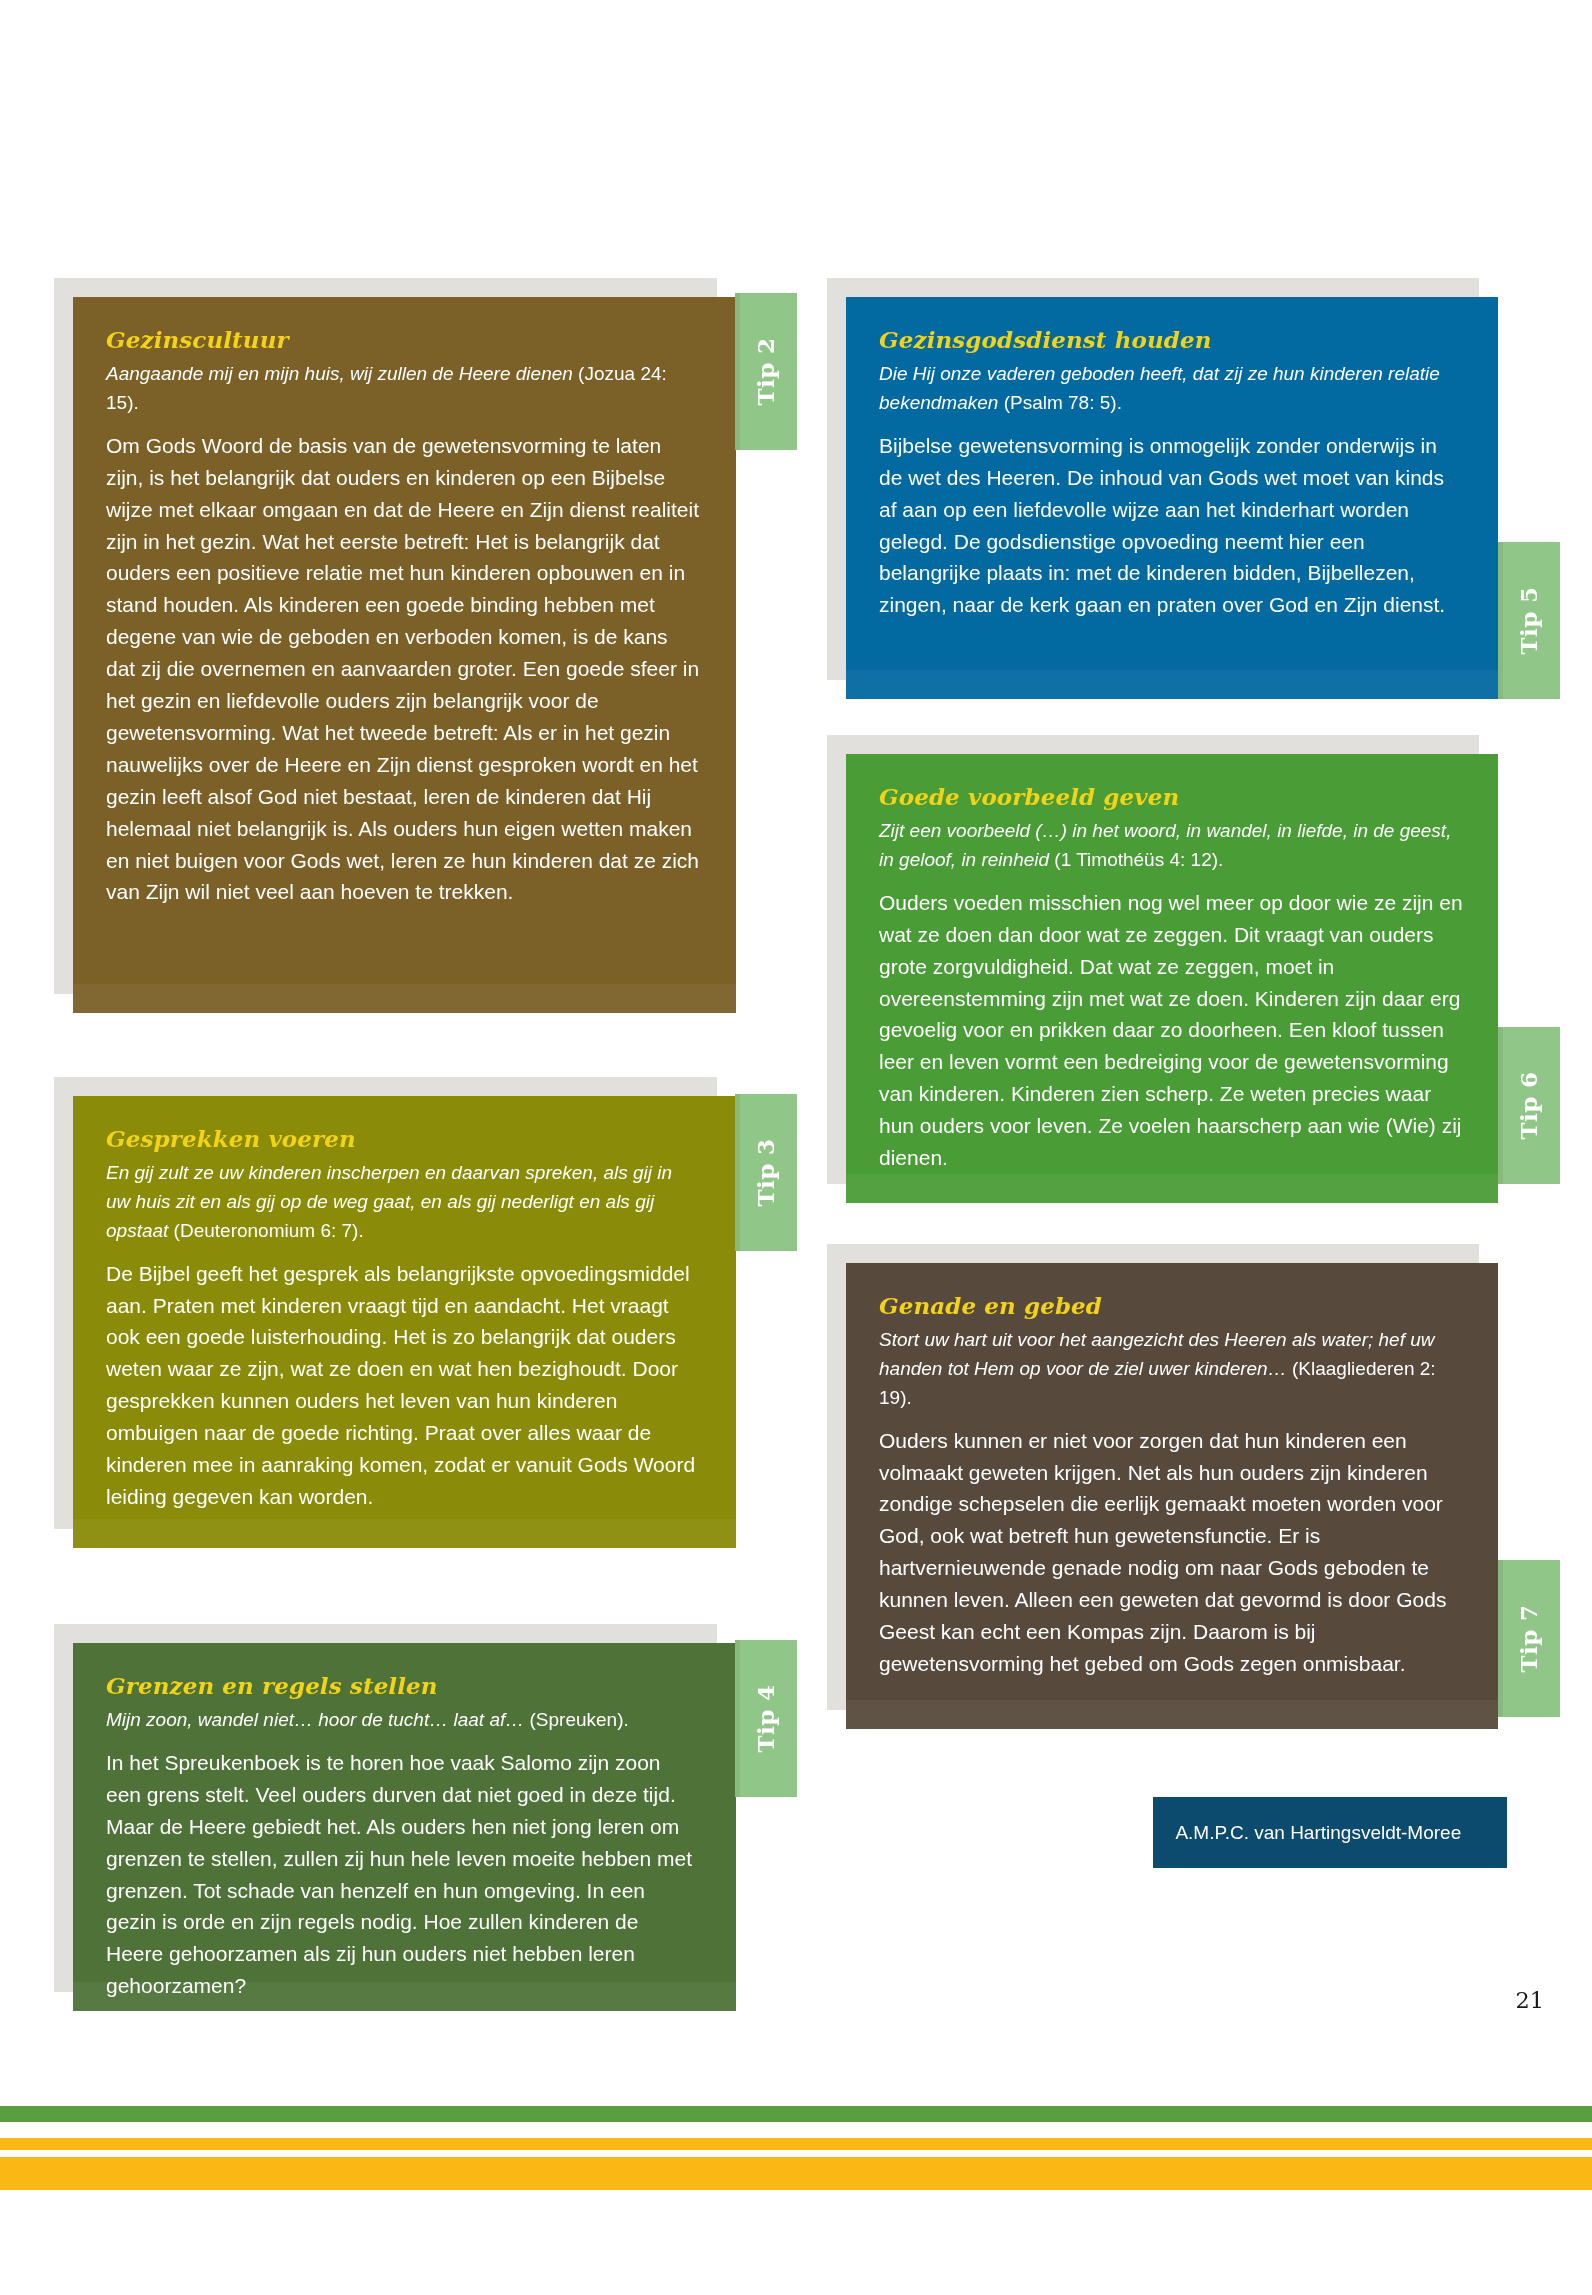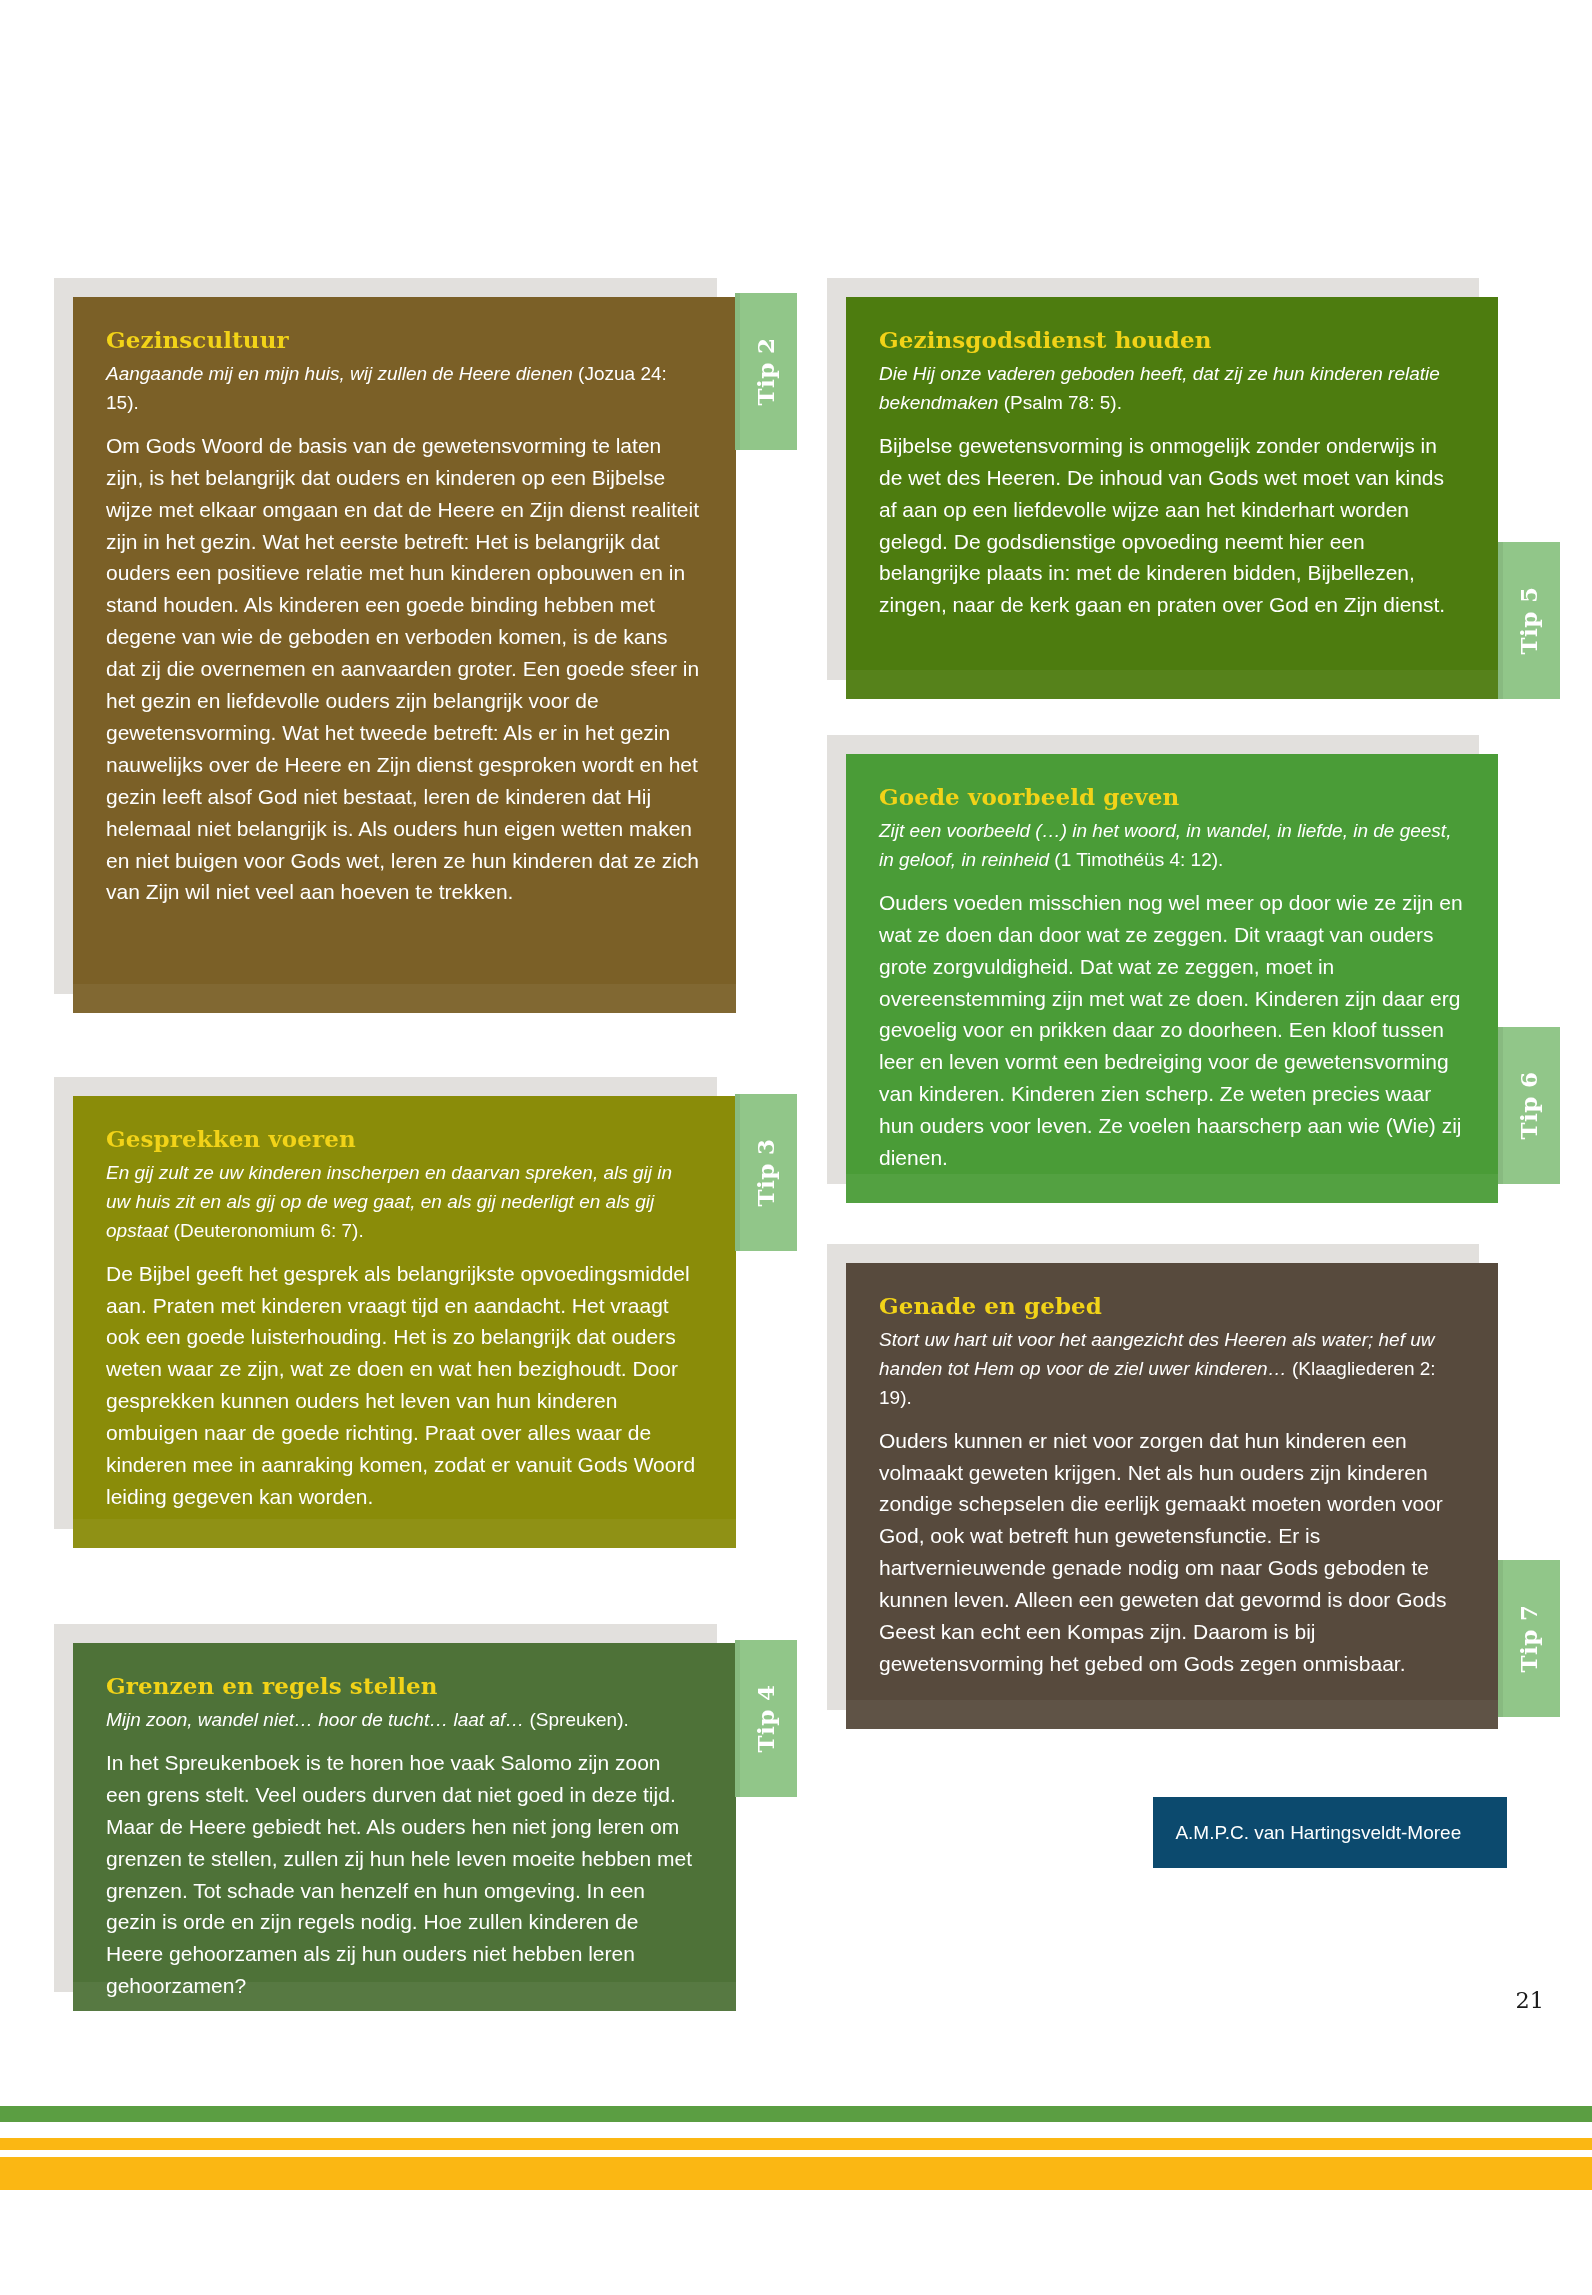--- a/index.html
+++ b/index.html
@@ -48,20 +48,21 @@
   }
 
   .card h2 {
     font-family: "DejaVu Serif", "Liberation Serif", serif;
     font-size: 23px;
     font-weight: bold;
     color: #f2d318;
     letter-spacing: 0.1px;
     margin-bottom: 6px;
     line-height: 1.22;
+    font-style: italic;
   }
   .card .verse {
     font-style: italic;
     font-size: 19px;
     line-height: 1.52;
     color: #ffffff;
   }
   .card .verse .ref {
     font-style: normal;
   }
@@ -170,21 +171,21 @@
       <p class="para">In het Spreukenboek is te horen hoe vaak Salomo zijn zoon een grens stelt. Veel ouders durven dat niet goed in deze tijd. Maar de Heere gebiedt het. Als ouders hen niet jong leren om grenzen te stellen, zullen zij hun hele leven moeite hebben met grenzen. Tot schade van henzelf en hun omgeving. In een gezin is orde en zijn regels nodig. Hoe zullen kinderen de Heere gehoorzamen als zij hun ouders niet hebben leren gehoorzamen?</p>
     </div>
   </div>
   <div class="tiptab" style="left:735px; top:1640px; height:157px;">
     <div class="tabshadow"></div>
     <span>Tip 4</span>
   </div>
 
   <div class="card" style="left:827px; top:278px; width:671px; height:421px;">
     <div class="plate" style="width:652px; height:402px;"></div>
-    <div class="body" style="width:652px; height:402px; background:#4d7c0f;">
+    <div class="body" style="width:652px; height:402px; background:#0369a1;">
       <h2>Gezinsgodsdienst houden</h2>
       <div class="verse"><span>Die Hij onze vaderen geboden heeft, dat zij ze hun kinderen relatie bekendmaken</span><span class="ref"> (Psalm 78: 5).</span></div>
       <p class="para">Bijbelse gewetensvorming is onmogelijk zonder onderwijs in de wet des Heeren. De inhoud van Gods wet moet van kinds af aan op een liefdevolle wijze aan het kinderhart worden gelegd. De godsdienstige opvoeding neemt hier een belangrijke plaats in: met de kinderen bidden, Bijbellezen, zingen, naar de kerk gaan en praten over God en Zijn dienst.</p>
     </div>
   </div>
   <div class="tiptab" style="left:1498px; top:542px; height:157px;">
     <div class="tabshadow"></div>
     <span>Tip 5</span>
   </div>
 

